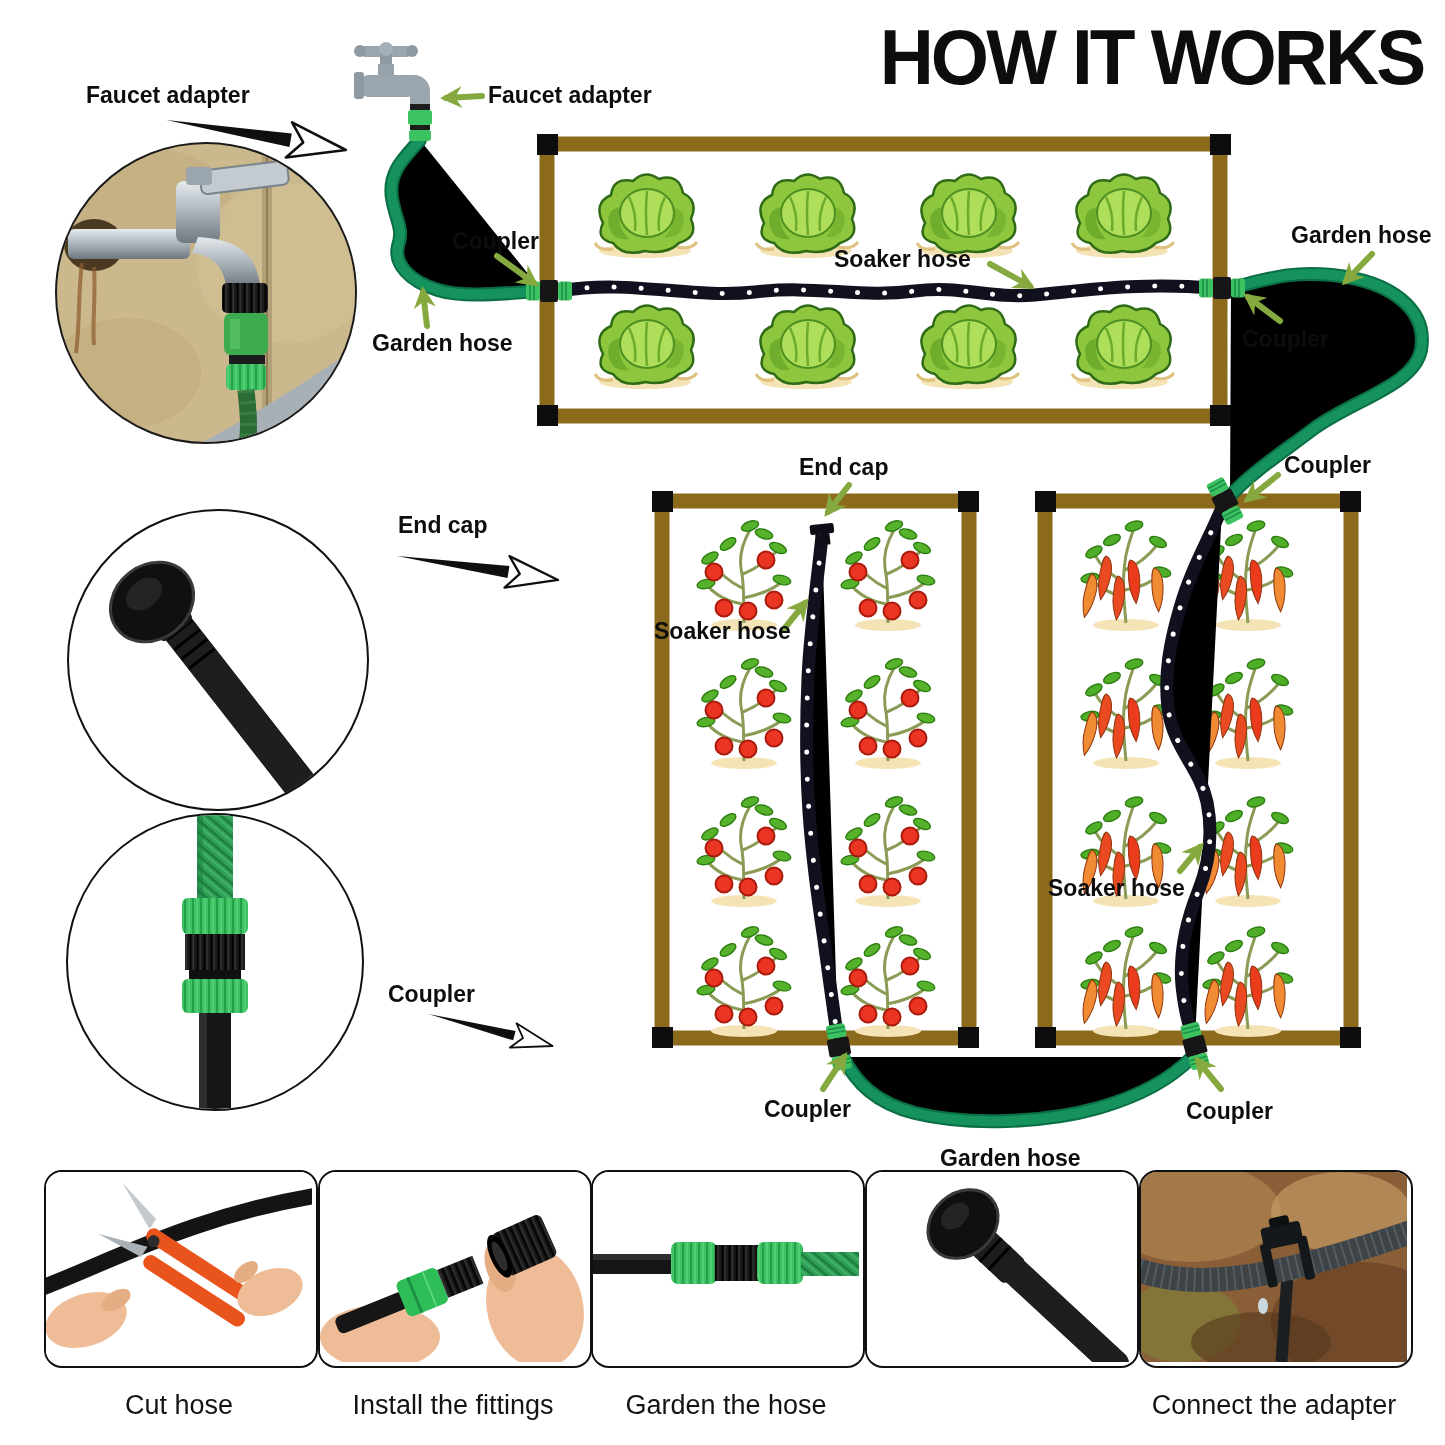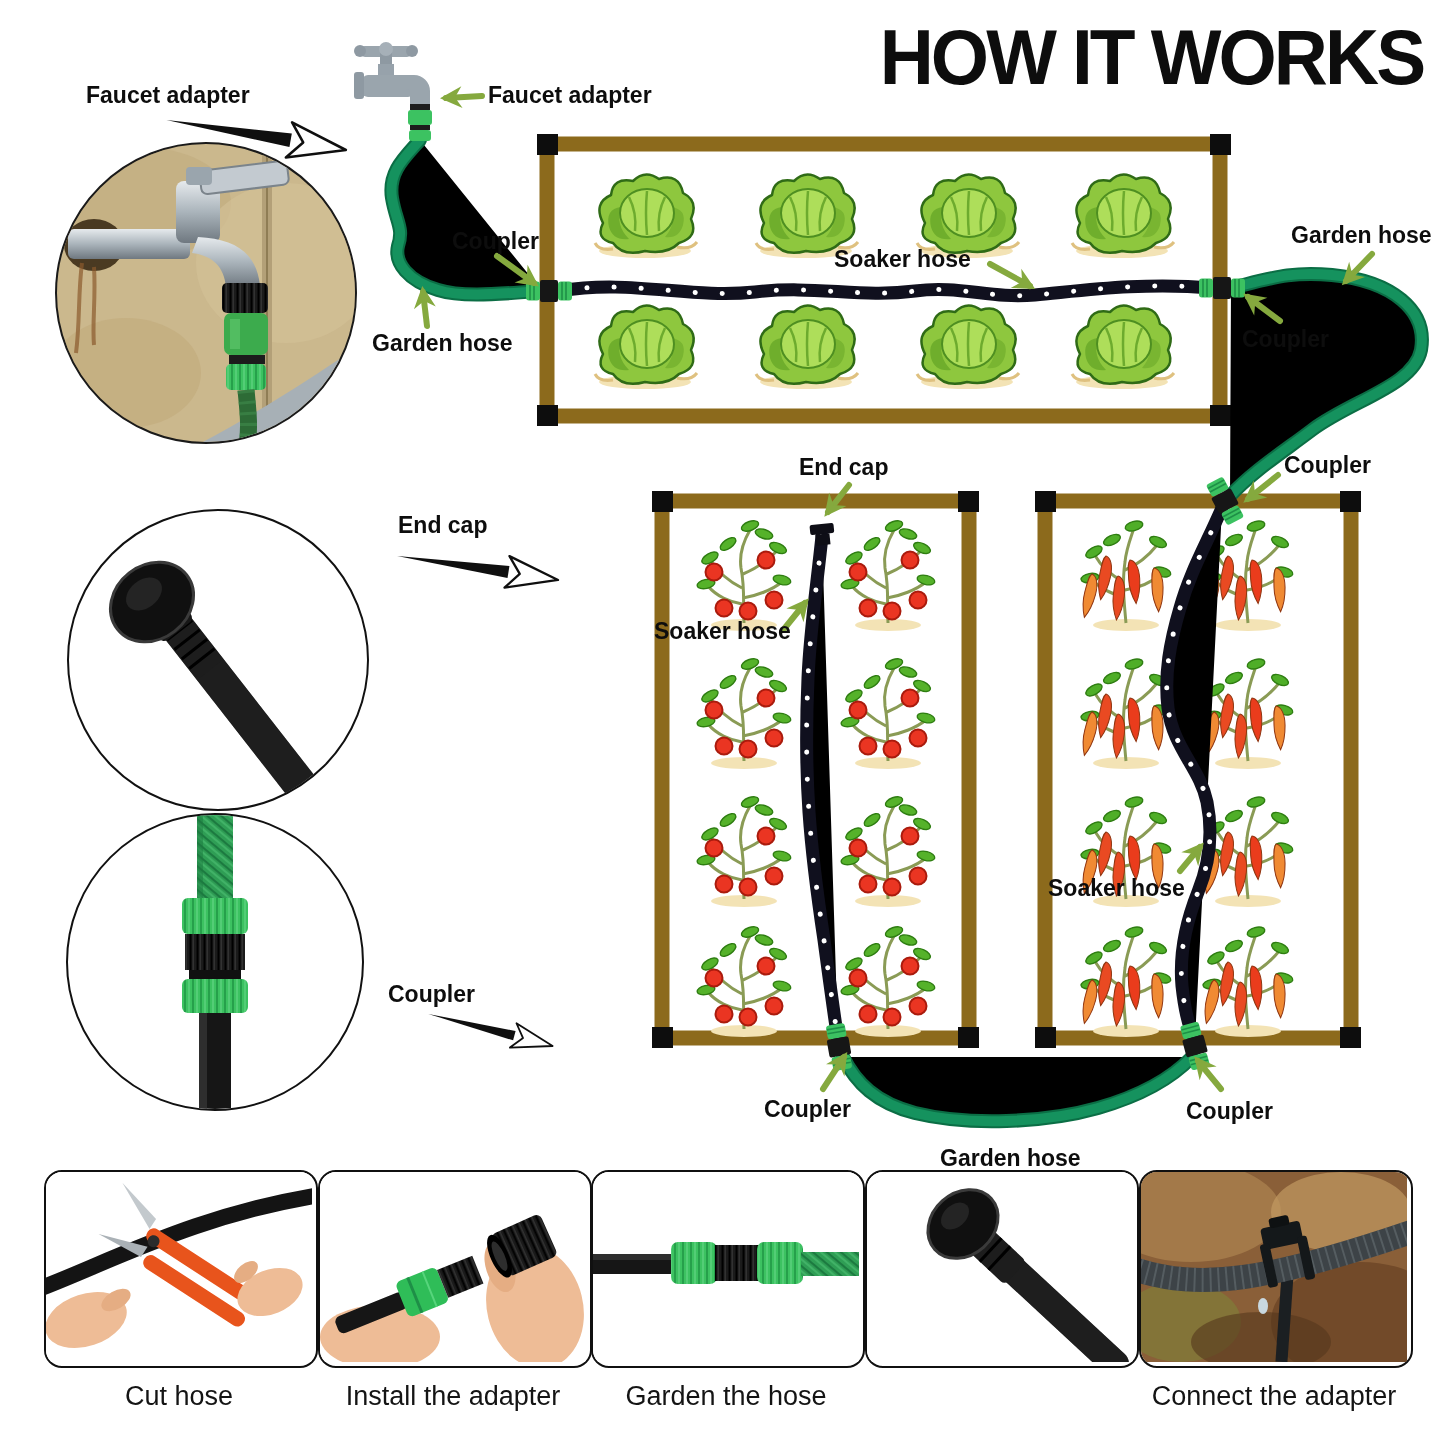--- a/index.html
+++ b/index.html
@@ -2,21 +2,21 @@
 <html style="--garden-hose: #15925e; --soaker-hose: #10101e; --coupler-green: #3cc261; --bed-frame: #8c6a1c; --arrow-green: #85a93e;"><head>
 <meta charset="utf-8">
 <style>
   html,body{margin:0;padding:0;background:#fff;}
   .canvas{position:relative;width:1445px;height:1445px;background:#fff;overflow:hidden;
           font-family:"Liberation Sans",sans-serif;}
   .title{position:absolute;top:12px;right:22px;font-weight:bold;font-size:78px;
          letter-spacing:-3px;color:#0d0d0d;transform:scaleX(.96);transform-origin:right top;
          white-space:nowrap;}
   .label{position:absolute;font-weight:bold;font-size:23px;color:#0d0d0d;white-space:nowrap;}
-  .caption{position:absolute;font-size:27px;color:#141414;text-align:center;line-height:1.1;}
+  .caption{position:absolute;font-size:27px;color:#141414;text-align:center;line-height:1.1;margin-top:9px;}
   .diagram{position:absolute;left:0;top:0;}
   .photo-frame{position:absolute;width:270px;height:194px;border:2px solid #101010;
                border-radius:18px;overflow:hidden;background:#fff;}
   .photo-frame svg{display:block;}
   
   .hose-garden-outer{fill:none;stroke:#0b6e45;stroke-width:14;stroke-linecap:round;}
   .hose-garden-inner{fill:none;stroke:var(--garden-hose,#15925e);stroke-width:10;stroke-linecap:round;}
   .hose-soaker{fill:none;stroke:var(--soaker-hose,#10101e);stroke-width:13;stroke-linecap:round;}
   .hose-dots{fill:none;stroke:#fff;stroke-width:5;stroke-linecap:round;stroke-dasharray:.1 27;}
   .bed-frame{fill:#fff;stroke:var(--bed-frame,#8c6a1c);stroke-width:15;}
@@ -454,17 +454,17 @@
         <rect x="-20" y="-26" width="40" height="22" rx="4" fill="#14181a"></rect>
         <rect x="-24" y="-10" width="10" height="44" rx="3" fill="#14181a"></rect>
         <rect x="14" y="-10" width="10" height="44" rx="3" fill="#14181a"></rect>
         <rect x="-10" y="-34" width="20" height="10" rx="3" fill="#0e1112"></rect>
       </g>
       <ellipse cx="122" cy="134" rx="5" ry="8" fill="#cfe6f2" opacity=".9"></ellipse>
     </svg>
   </div>
 
   <div class="caption" style="left:39px;top:1382px;width:280px">Cut hose</div>
-  <div class="caption" style="left:313px;top:1382px;width:280px">Install the adapter</div>
+  <div class="caption" style="left:313px;top:1382px;width:280px">Install the fittings</div>
   <div class="caption" style="left:586px;top:1382px;width:280px">Garden the hose</div>
   <div class="caption" style="left:1134px;top:1382px;width:280px">Connect the adapter</div>
 
 </div>
 
 </body></html>

